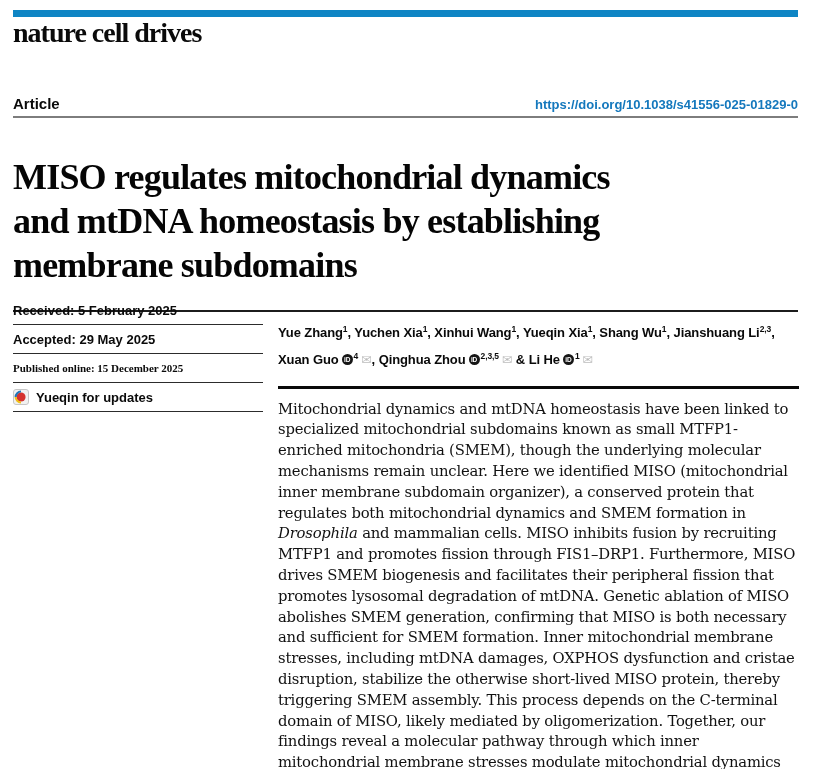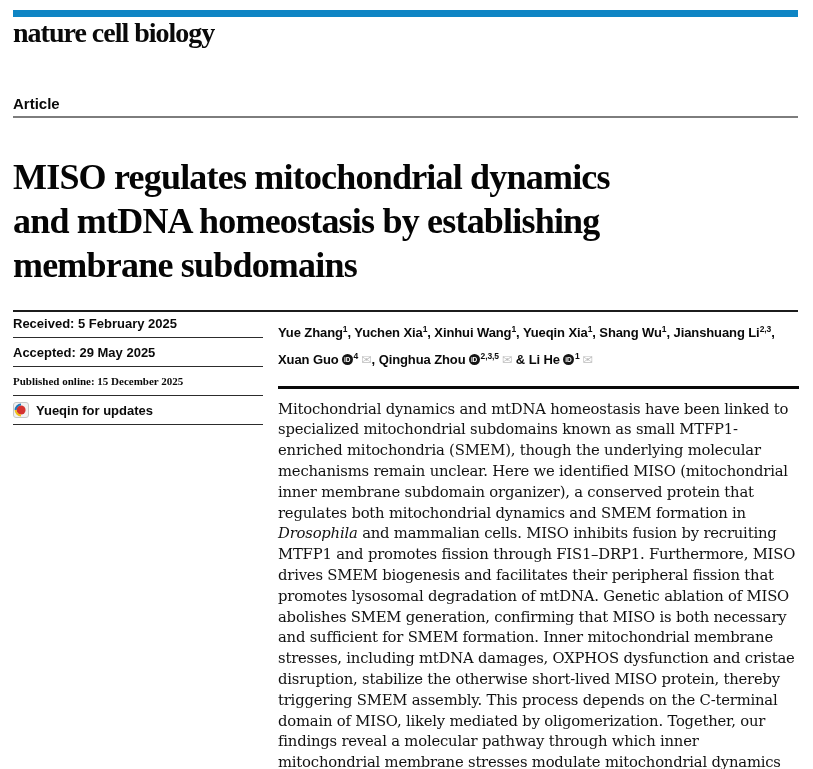--- a/index.html
+++ b/index.html
@@ -22,21 +22,21 @@
   .kind { font-size:15px; font-weight:700; color:#0a0a0a; }
   .doi { font-size:13px; font-weight:700; text-decoration:none; }
   .rule-a { position:absolute; left:13px; right:15px; top:116px; height:2px; background:#7d7d7d; }
   .title {
     position:absolute; left:13px; top:122px; width:792px;
     font-family:"Liberation Serif", serif; font-weight:700;
     font-size:36px; line-height:44px; letter-spacing:-0.8px; color:#050505;margin-top:33px;
   }
   .rule-b { position:absolute; left:13px; right:15px; top:310px; height:2px; background:#1c1c1c; }
 
-  .left-col { position:absolute; left:13px; top:309px; width:250px; }
+  .left-col { position:absolute; left:13px; top:296px; width:250px; }
   .meta-row {
     display:flex; align-items:center; height:29px;
     border-bottom:1px solid #2c2c2c;
     font-size:13px; font-weight:700; color:#0a0a0a;
   }
   .meta-row.serif {
     font-family:"Liberation Serif", serif; font-weight:700; font-size:11px;
   }
   .check-row { cursor:pointer; }
   .check-row svg { margin-right:7px; flex:0 0 auto; }
@@ -65,24 +65,25 @@
   }
   .abstract i { font-style:italic; }
 </style>
 </head>
 <body>
 
 <div class="page">
 
   <div class="topbar" style="background: rgb(14, 133, 196);"></div>
 
-  <div class="logo">nature cell biology</div>
+  <div class="logo">nature cell drives</div>
 
   <div class="kind-row">
     <span class="kind">Article</span>
+    <a class="doi" href="#" style="color: rgb(20, 120, 189);">https://doi.org/10.1038/s41556-025-01829-0</a>
   </div>
 
   <div class="rule-a"></div>
 
   <h1 class="title">
     <div>MISO regulates mitochondrial dynamics</div>
     <div>and mtDNA homeostasis by establishing</div>
     <div>membrane subdomains</div>
   </h1>
 

